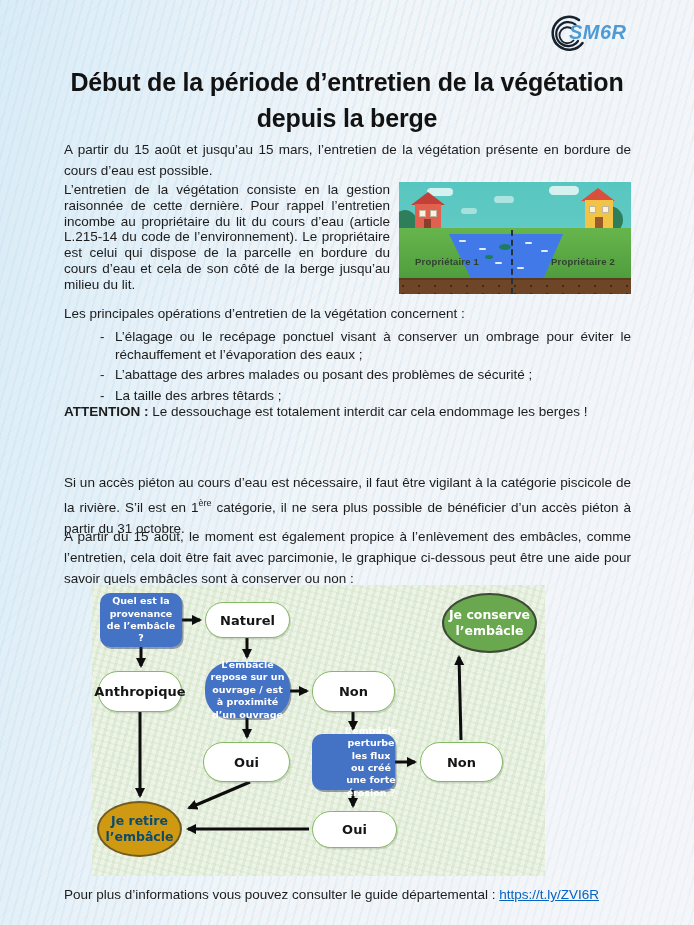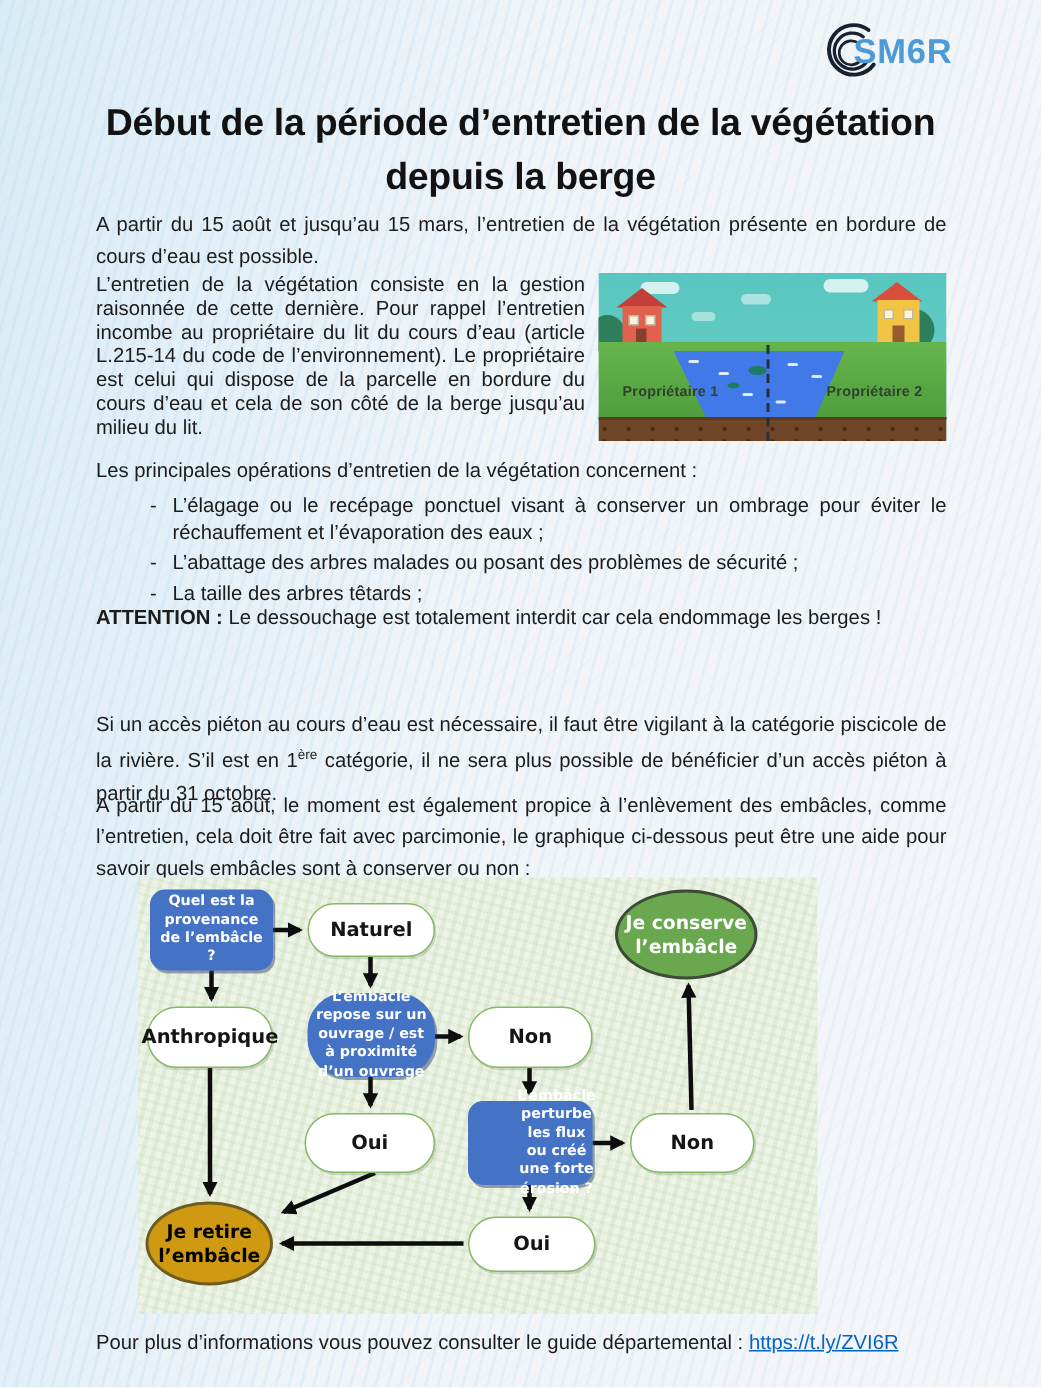--- a/index.html
+++ b/index.html
@@ -11,22 +11,23 @@
       linear-gradient(100deg, rgba(198,228,245,0.55) 0%, rgba(240,246,250,0.25) 45%, rgba(247,246,249,0.6) 100%),
       repeating-linear-gradient(105deg, rgba(118,188,234,0.16) 0px, rgba(118,188,234,0.16) 2px, rgba(0,0,0,0) 2px, rgba(0,0,0,0) 8px),
       repeating-linear-gradient(135deg, rgba(214,150,165,0.05) 0px, rgba(214,150,165,0.05) 1.5px, rgba(0,0,0,0) 1.5px, rgba(0,0,0,0) 12px);
   }
   .abs{position:absolute;}
   
   .logo{left:546px;top:12px;width:110px;height:50px;}
   .logo svg{position:absolute;left:0;top:0;}
   .logo .logo-text{
     position:absolute;left:23px;top:9px;
-    font-size:23px;font-weight:700;letter-spacing:0.5px;color:#4d9bd6;
+    font-size:20px;font-weight:700;letter-spacing:0.5px;color:#4d9bd6;
     font-family:"Liberation Sans",sans-serif;
+    font-style:italic;
   }
   
   .title{left:0;right:0;top:64px;text-align:center;font-weight:700;
     font-size:25px;line-height:36px;color:#121212;letter-spacing:-0.2px;}
   
   .para{font-size:13.5px;line-height:21px;text-align:justify;color:#1c1c1c;}
   .p1{left:64px;top:139px;width:567px;}
   .cols{left:64px;top:182px;width:567px;display:flex;gap:9px;}
   .p2{width:326px;font-size:13.5px;line-height:15.8px;text-align:justify;}
   .p3{left:64px;top:303px;width:567px;}
@@ -70,23 +71,23 @@
       repeating-linear-gradient(15deg, rgba(130,180,110,0.08) 0 2px, rgba(0,0,0,0) 2px 6px);}
   .node{position:absolute;display:flex;align-items:center;justify-content:center;
     text-align:center;font-family:"DejaVu Sans",sans-serif;font-weight:700;}
   .nblue{background:#4472c4;color:#ffffff;border-radius:10px;
     font-size:9.5px;line-height:1.3;padding:2px 4px;box-sizing:border-box;
     box-shadow:1.5px 2px 0 rgba(35,55,95,0.45);}
   .npill{background:#ffffff;border:1.5px solid #85b964;border-radius:20px;
     color:#151515;font-size:13px;box-sizing:border-box;
     box-shadow:1px 1.5px 0 rgba(70,90,60,0.18);}
   .ngreen{background:#6aa84f;border:2px solid #3d4a36;border-radius:50%;
-    color:#ffffff;font-size:12.5px;line-height:1.3;box-sizing:border-box;}
+    color:#ffffff;font-size:12.5px;line-height:1.3;box-sizing:border-box;margin-left:32px;}
   .ngold{background:#cf9a12;border:2px solid #6f5c22;border-radius:50%;
-    color:#000000;font-size:12.5px;line-height:1.3;box-sizing:border-box;}
+    color:#0c4a6e;font-size:12.5px;line-height:1.3;box-sizing:border-box;}
   .arrows{position:absolute;inset:0;pointer-events:none;}
   .arrow{stroke:#0d0d0d;stroke-width:3;marker-end:url(#ah);}
   
   .footer{left:64px;top:884px;width:567px;font-size:13.5px;line-height:21px;}
 </style>
 </head>
 <body>
 
 <div class="page">
 

